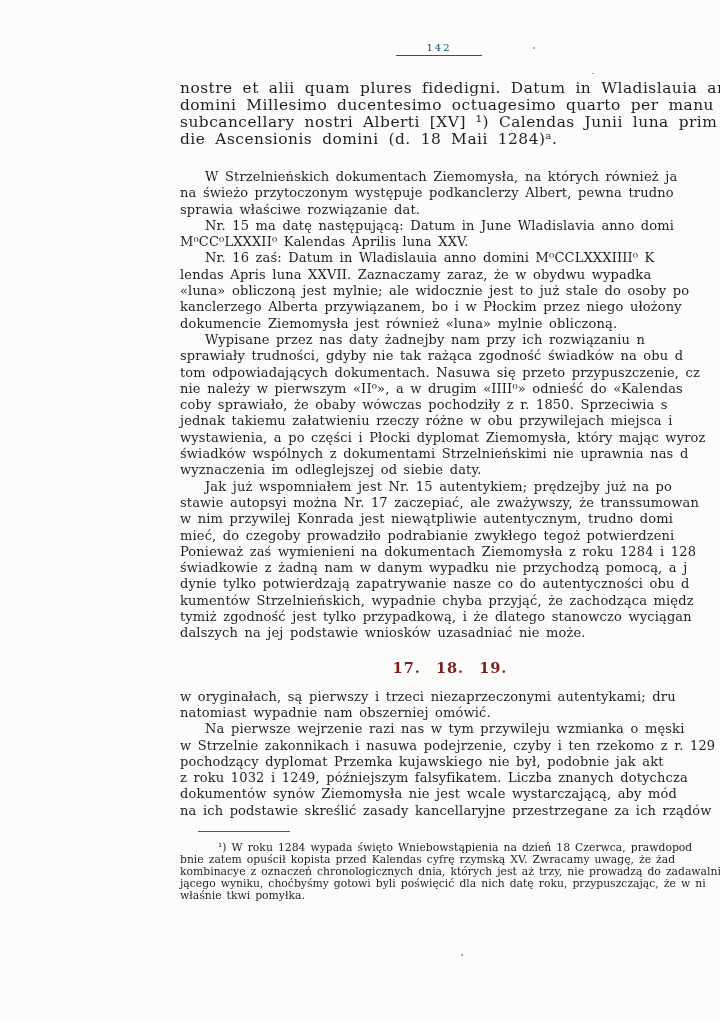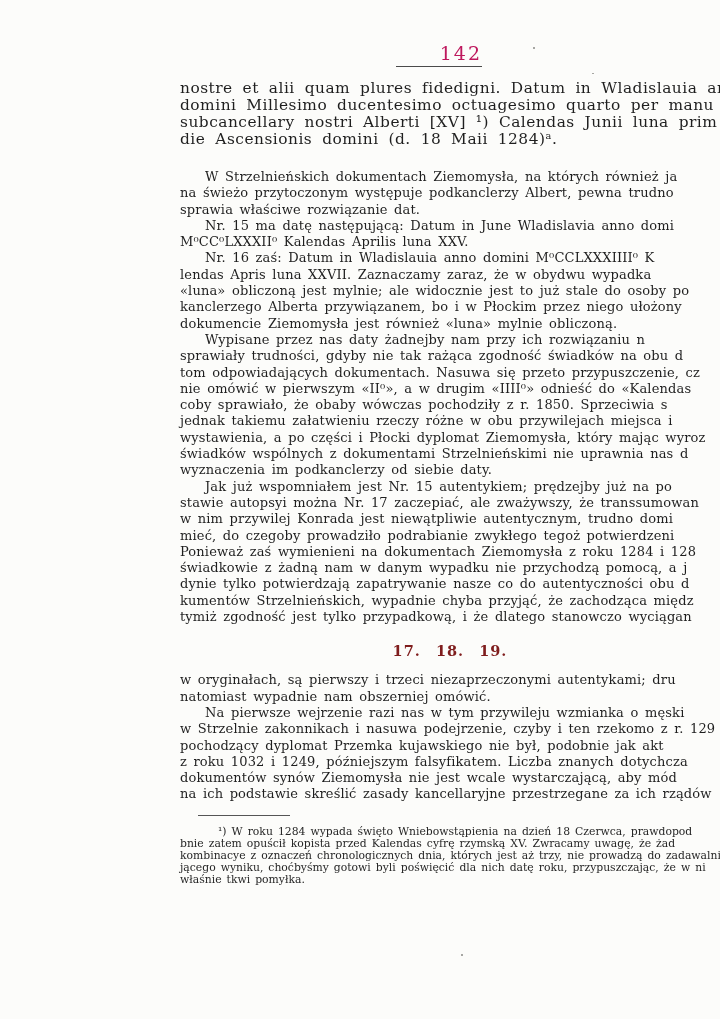--- a/index.html
+++ b/index.html
@@ -3,21 +3,21 @@
 <meta charset="utf-8">
 <style>
   html,body{margin:0;padding:0;background:#e9e9e7;}
   .page{
     position:relative;width:720px;height:1019px;margin:0 auto;
     background:#fcfcfa;overflow:hidden;
     font-family:"DejaVu Serif","Liberation Serif",serif;
     color:#1f1f1f;
   }
   .pagenum-wrap{position:absolute;left:396px;top:42px;width:86px;text-align:center;}
-  .pagenum{font-size:19px;letter-spacing:2px;color:#be185d;text-align:right;}
+  .pagenum{font-size:10px;letter-spacing:2px;color:#0c4a6e;}
   .pagenum-rule{height:0;border-top:1px solid #4a4a4a;margin-top:2px;}
   .column{position:absolute;left:180px;top:80px;width:540px;}
   .tline{white-space:nowrap;}
   .latin{font-size:15.4px;line-height:17px;word-spacing:4.5px;letter-spacing:0.5px;}
   .bodytext{font-size:13px;line-height:16.3px;word-spacing:2.2px;letter-spacing:0.15px;}
   .para{margin-top:0;}
   .para.first-after-quote{margin-top:21px;}
   .indent{padding-left:25px;}
   .heading{
     font-size:14.5px;line-height:18px;text-align:center;width:540px;
@@ -67,38 +67,39 @@
         <div class="tline">lendas Apris luna XXVII.  Zaznaczamy zaraz, że w obydwu wypadka</div>
         <div class="tline">«luna» obliczoną jest mylnie; ale widocznie jest to już stale do osoby po</div>
         <div class="tline">kanclerzego Alberta przywiązanem, bo i w Płockim przez niego ułożony</div>
         <div class="tline">dokumencie Ziemomysła jest również «luna» mylnie obliczoną.</div>
       </div>
 
     <div class="bodytext para">
         <div class="tline indent">Wypisane przez nas daty żadnejby nam przy ich rozwiązaniu n</div>
         <div class="tline">sprawiały trudności, gdyby nie tak rażąca zgodność świadków na obu d</div>
         <div class="tline">tom odpowiadających dokumentach. Nasuwa się przeto przypuszczenie, cz</div>
-        <div class="tline">nie omówić w pierwszym «II⁰», a w drugim «IIII⁰» odnieść do «Kalendas</div>
+        <div class="tline">nie należy w pierwszym «II⁰», a w drugim «IIII⁰» odnieść do «Kalendas</div>
         <div class="tline">coby sprawiało, że obaby  wówczas pochodziły z r. 1850.  Sprzeciwia s</div>
         <div class="tline">jednak takiemu załatwieniu rzeczy różne w obu przywilejach miejsca i</div>
         <div class="tline">wystawienia, a po części i Płocki dyplomat Ziemomysła, który mając wyroz</div>
         <div class="tline">świadków wspólnych z dokumentami Strzelnieńskimi nie uprawnia nas d</div>
-        <div class="tline">wyznaczenia im podkanclerzy od siebie daty.</div>
+        <div class="tline">wyznaczenia im odleglejszej od siebie daty.</div>
       </div>
 
     <div class="bodytext para">
         <div class="tline indent">Jak już wspomniałem jest Nr. 15 autentykiem; prędzejby już na po</div>
         <div class="tline">stawie autopsyi można Nr. 17 zaczepiać, ale zważywszy, że transsumowan</div>
         <div class="tline">w nim przywilej Konrada jest niewątpliwie autentycznym, trudno domi</div>
         <div class="tline">mieć, do czegoby prowadziło podrabianie zwykłego tegoż potwierdzeni</div>
         <div class="tline">Ponieważ zaś wymienieni na dokumentach Ziemomysła z roku 1284 i 128</div>
         <div class="tline">świadkowie  z żadną nam w danym wypadku nie przychodzą pomocą, a j</div>
         <div class="tline">dynie tylko potwierdzają zapatrywanie nasze co do autentyczności obu d</div>
         <div class="tline">kumentów Strzelnieńskich, wypadnie chyba przyjąć, że zachodząca międz</div>
         <div class="tline">tymiż zgodność jest tylko przypadkową, i że dlatego stanowczo wyciągan</div>
+        <div class="tline">dalszych na jej podstawie wniosków uzasadniać nie może.</div>
       </div>
 
     <div class="heading">17. 18. 19.</div>
 
     <div class="bodytext para">
         <div class="tline">w oryginałach, są pierwszy i trzeci niezaprzeczonymi autentykami; dru</div>
         <div class="tline">natomiast wypadnie nam obszerniej omówić.</div>
       </div>
 
     <div class="bodytext para">

